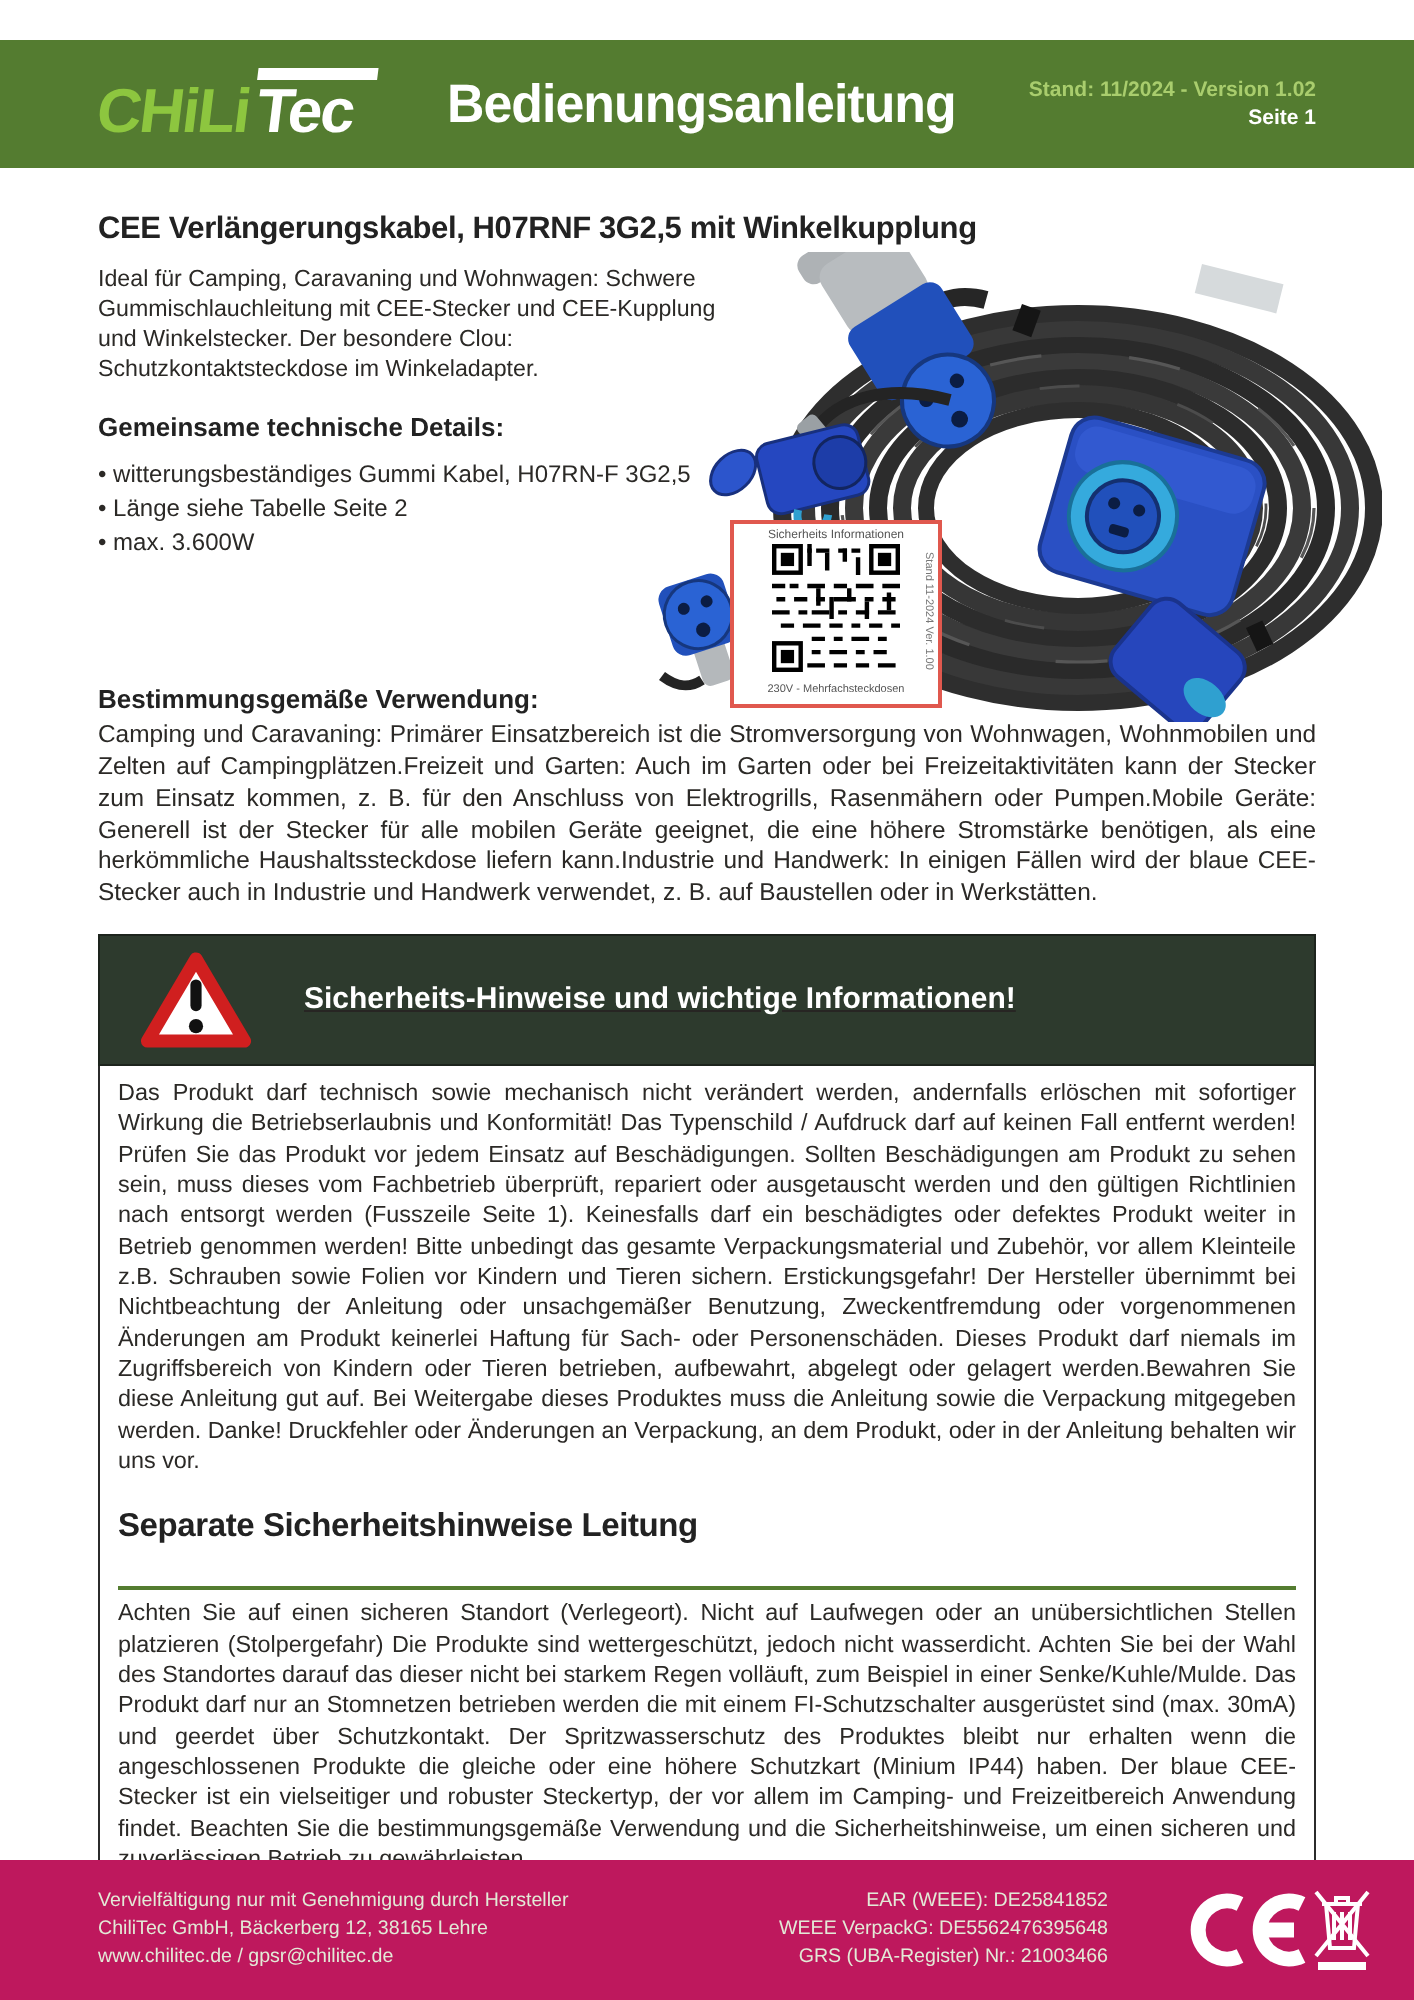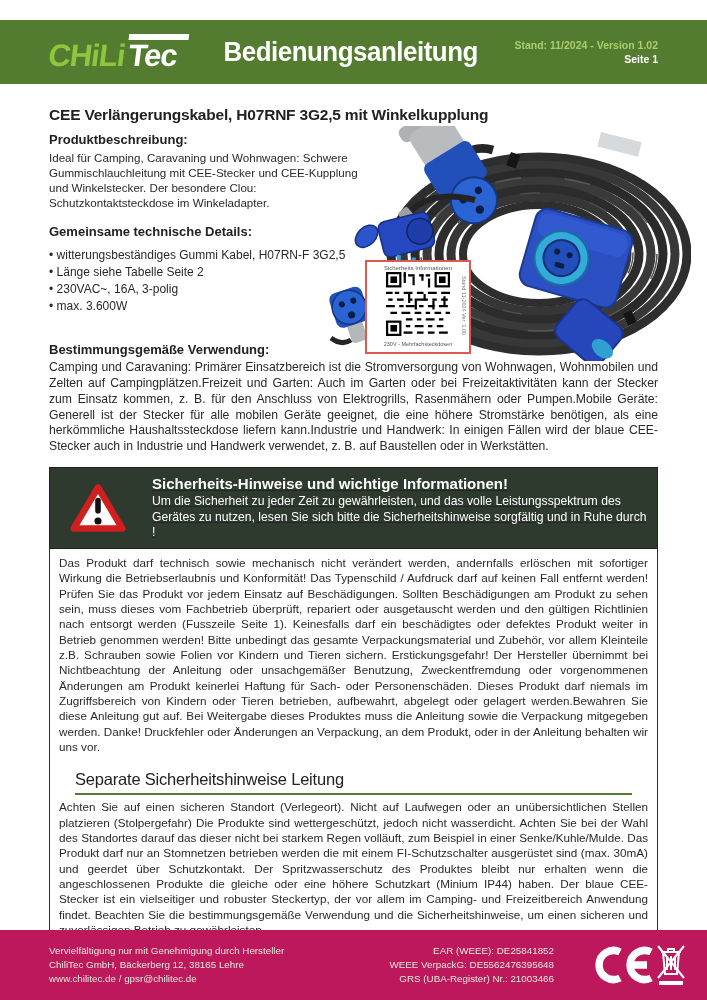--- a/index.html
+++ b/index.html
@@ -54,22 +54,22 @@
   .warning { margin-top:12px; background:#2d3a2d; border:1px solid #1d241d; display:flex;
              align-items:center; padding:7px 10px;text-decoration:underline; }
   .warning .tri { width:56px; height:50px; margin:0 26px 0 10px; flex:none; }
   .warn-text { color:#fff; }
   .warn-title { font-size:15px; font-weight:bold; margin-bottom:2px; }
   .warn-sub { font-size:12.2px; line-height:1.28; }
 
   
   .bigbox { border:1px solid #2b2b2b; border-top:none; padding:6px 9px 10px; }
   .boxp { font-size:11.7px; line-height:1.31; text-align:justify; color:#2b2926; }
-  h2.sep { font-size:16.5px; font-weight:normal; color:#222; margin:16px 16px 4px;
-           padding-bottom:4px; border-bottom:2px solid #547c30; letter-spacing:-0.2px; }
+  h2.sep { font-size:16.5px; font-weight:bold; color:#222; margin:16px 0 4px;
+           padding-bottom:20px; border-bottom:2px solid #547c30; letter-spacing:-0.2px; }
 
   .disposal { margin-top:7px; font-size:9.7px; line-height:1.22; text-align:justify; color:#3a3834; }
 
   
   .footer { position:absolute; left:0; right:0; top:930px; height:70px; background:#be185d;
             display:flex; align-items:center; padding:0 20px 0 49px;gap:31px; }
   .f-left { flex:1; font-size:9.8px; color:#e3ead7; line-height:1.42; }
   .f-right { text-align:right; font-size:9.8px; color:#e3ead7; line-height:1.42; margin-right:8px; }
   .f-icons { display:flex; align-items:center; }
   .f-icons svg { display:block; }
@@ -91,27 +91,25 @@
   </div>
 
   <div class="main">
 
     <div class="title-row">
       <h1>CEE Verlängerungskabel, H07RNF 3G2,5 mit Winkelkupplung</h1>
     </div>
 
     <div class="top-section">
       <div class="col">
-        <h3>Produktbeschreibung:</h3>
         <p class="body-text desc">Ideal für Camping, Caravaning und Wohnwagen: Schwere Gummischlauchleitung mit CEE-Stecker und CEE-Kupplung und Winkelstecker. Der besondere Clou: Schutzkontaktsteckdose im Winkeladapter.</p>
         <h3 class="details-heading">Gemeinsame technische Details:</h3>
         <ul class="details">
           <li>witterungsbeständiges Gummi Kabel, H07RN-F 3G2,5</li>
           <li>Länge siehe Tabelle Seite 2</li>
-          <li>230VAC~, 16A, 3-polig</li>
           <li>max. 3.600W</li>
         </ul>
       </div>
 
       <svg class="coil-art" viewBox="0 0 330 235">
         <g fill="none">
           <ellipse cx="178" cy="128" rx="148" ry="97" stroke="#2e2e2e" stroke-width="9"></ellipse>
           <ellipse cx="178" cy="128" rx="136" ry="89" stroke="#383838" stroke-width="9"></ellipse>
           <ellipse cx="178" cy="128" rx="124" ry="81" stroke="#2a2a2a" stroke-width="9"></ellipse>
           <ellipse cx="178" cy="128" rx="112" ry="73" stroke="#3a3a3a" stroke-width="9"></ellipse>
@@ -213,21 +211,20 @@
     <p class="body-text usage">Camping und Caravaning: Primärer Einsatzbereich ist die Stromversorgung von Wohnwagen, Wohnmobilen und Zelten auf Campingplätzen.Freizeit und Garten: Auch im Garten oder bei Freizeitaktivitäten kann der Stecker zum Einsatz kommen, z. B. für den Anschluss von Elektrogrills, Rasenmähern oder Pumpen.Mobile Geräte: Generell ist der Stecker für alle mobilen Geräte geeignet, die eine höhere Stromstärke benötigen, als eine herkömmliche Haushaltssteckdose liefern kann.Industrie und Handwerk: In einigen Fällen wird der blaue CEE-Stecker auch in Industrie und Handwerk verwendet, z. B. auf Baustellen oder in Werkstätten.</p>
 
     <div class="warning">
       <svg class="tri" viewBox="0 0 60 52">
         <path d="M30 4 L56 48 L4 48 Z" fill="#ffffff" stroke="#d01f1f" stroke-width="7" stroke-linejoin="round"></path>
         <rect x="27" y="15" width="6" height="17" rx="3" fill="#111"></rect>
         <circle cx="30" cy="40" r="3.8" fill="#111"></circle>
       </svg>
       <div class="warn-text">
         <div class="warn-title">Sicherheits-Hinweise und wichtige Informationen!</div>
-        <div class="warn-sub">Um die Sicherheit zu jeder Zeit zu gewährleisten, und das volle Leistungsspektrum des Gerätes zu nutzen, lesen Sie sich bitte die Sicherheitshinweise sorgfältig und in Ruhe durch !</div>
       </div>
     </div>
 
     <div class="bigbox">
       <p class="boxp">Das Produkt darf technisch sowie mechanisch nicht verändert werden, andernfalls  erlöschen mit sofortiger Wirkung die Betriebserlaubnis und Konformität! Das Typenschild  / Aufdruck darf auf keinen Fall entfernt werden! Prüfen Sie das Produkt vor jedem Einsatz auf Beschädigungen. Sollten Beschädigungen am Produkt zu sehen sein, muss dieses vom Fachbetrieb überprüft, repariert oder ausgetauscht werden und den gültigen Richtlinien nach entsorgt werden (Fusszeile Seite 1). Keinesfalls darf ein beschädigtes oder defektes Produkt weiter in Betrieb genommen werden! Bitte unbedingt das gesamte Verpackungsmaterial und Zubehör, vor allem Kleinteile z.B. Schrauben sowie Folien vor Kindern und Tieren sichern. Erstickungsgefahr! Der Hersteller übernimmt bei Nichtbeachtung der Anleitung oder unsachgemäßer Benutzung, Zweckentfremdung oder vorgenommenen Änderungen am Produkt keinerlei Haftung für Sach- oder Personenschäden. Dieses Produkt darf niemals im Zugriffsbereich von Kindern oder Tieren betrieben, aufbewahrt, abgelegt oder gelagert werden.Bewahren Sie diese Anleitung gut auf. Bei Weitergabe dieses Produktes muss die Anleitung sowie die Verpackung mitgegeben werden. Danke! Druckfehler oder Änderungen an Verpackung, an dem Produkt, oder in der Anleitung behalten wir uns vor.</p>
       <h2 class="sep">Separate Sicherheitshinweise Leitung</h2>
       <p class="boxp">Achten Sie auf einen sicheren Standort (Verlegeort). Nicht auf Laufwegen oder an unübersichtlichen Stellen platzieren (Stolpergefahr) Die Produkte sind wettergeschützt, jedoch nicht wasserdicht. Achten Sie bei der Wahl des Standortes darauf das dieser nicht bei starkem Regen volläuft, zum Beispiel in einer Senke/Kuhle/Mulde. Das Produkt darf nur an Stomnetzen betrieben werden die mit einem FI-Schutzschalter ausgerüstet sind (max. 30mA) und geerdet über Schutzkontakt. Der Spritzwasserschutz des Produktes bleibt nur erhalten wenn die angeschlossenen Produkte die gleiche oder eine höhere Schutzkart (Minium IP44) haben. Der blaue CEE-Stecker ist ein vielseitiger und robuster Steckertyp, der vor allem im Camping- und Freizeitbereich Anwendung findet. Beachten Sie die bestimmungsgemäße Verwendung und die Sicherheitshinweise, um einen sicheren und zuverlässigen Betrieb zu gewährleisten.</p>
     </div>
 
     <p class="disposal">Elektronische Produkte, die mit der durchgestrichenen Abfalltonne gekennzeichnet sind gehören nicht in den Hausmüll! Diese Produkte können Sie kostenlos an Sammelstellen der Komunen abgeben, erkundigen Sie sich hier bei Ihrer Gemeindeverwaltung, dem zuständigen Rathaus oder einem lokalem bzw. städtischem Abfallentsorgungsbetrieb. Vielen Dank. Altbatterien dürfen nicht in den Hausmüll. Verbraucher sind gesetzlich verpflichtet, Batterien zu einer geeigneten Sammelstelle bei Handel oder Kommune zu bringen.Altbatterien enthalten möglicherweise Schadstoffe oder Schwermetalle, die Umwelt und Gesundheit schaden können. Die Zeichen unter der Kennzeichnung (Mülltonne) stehen für: Pb: Batterie enthält Blei, Cd: Batterie enthält Cadmium Hg: Batterie enthält Quecksilber. Die Umwelt und ChiliTec sagen Dankeschön.</p>

